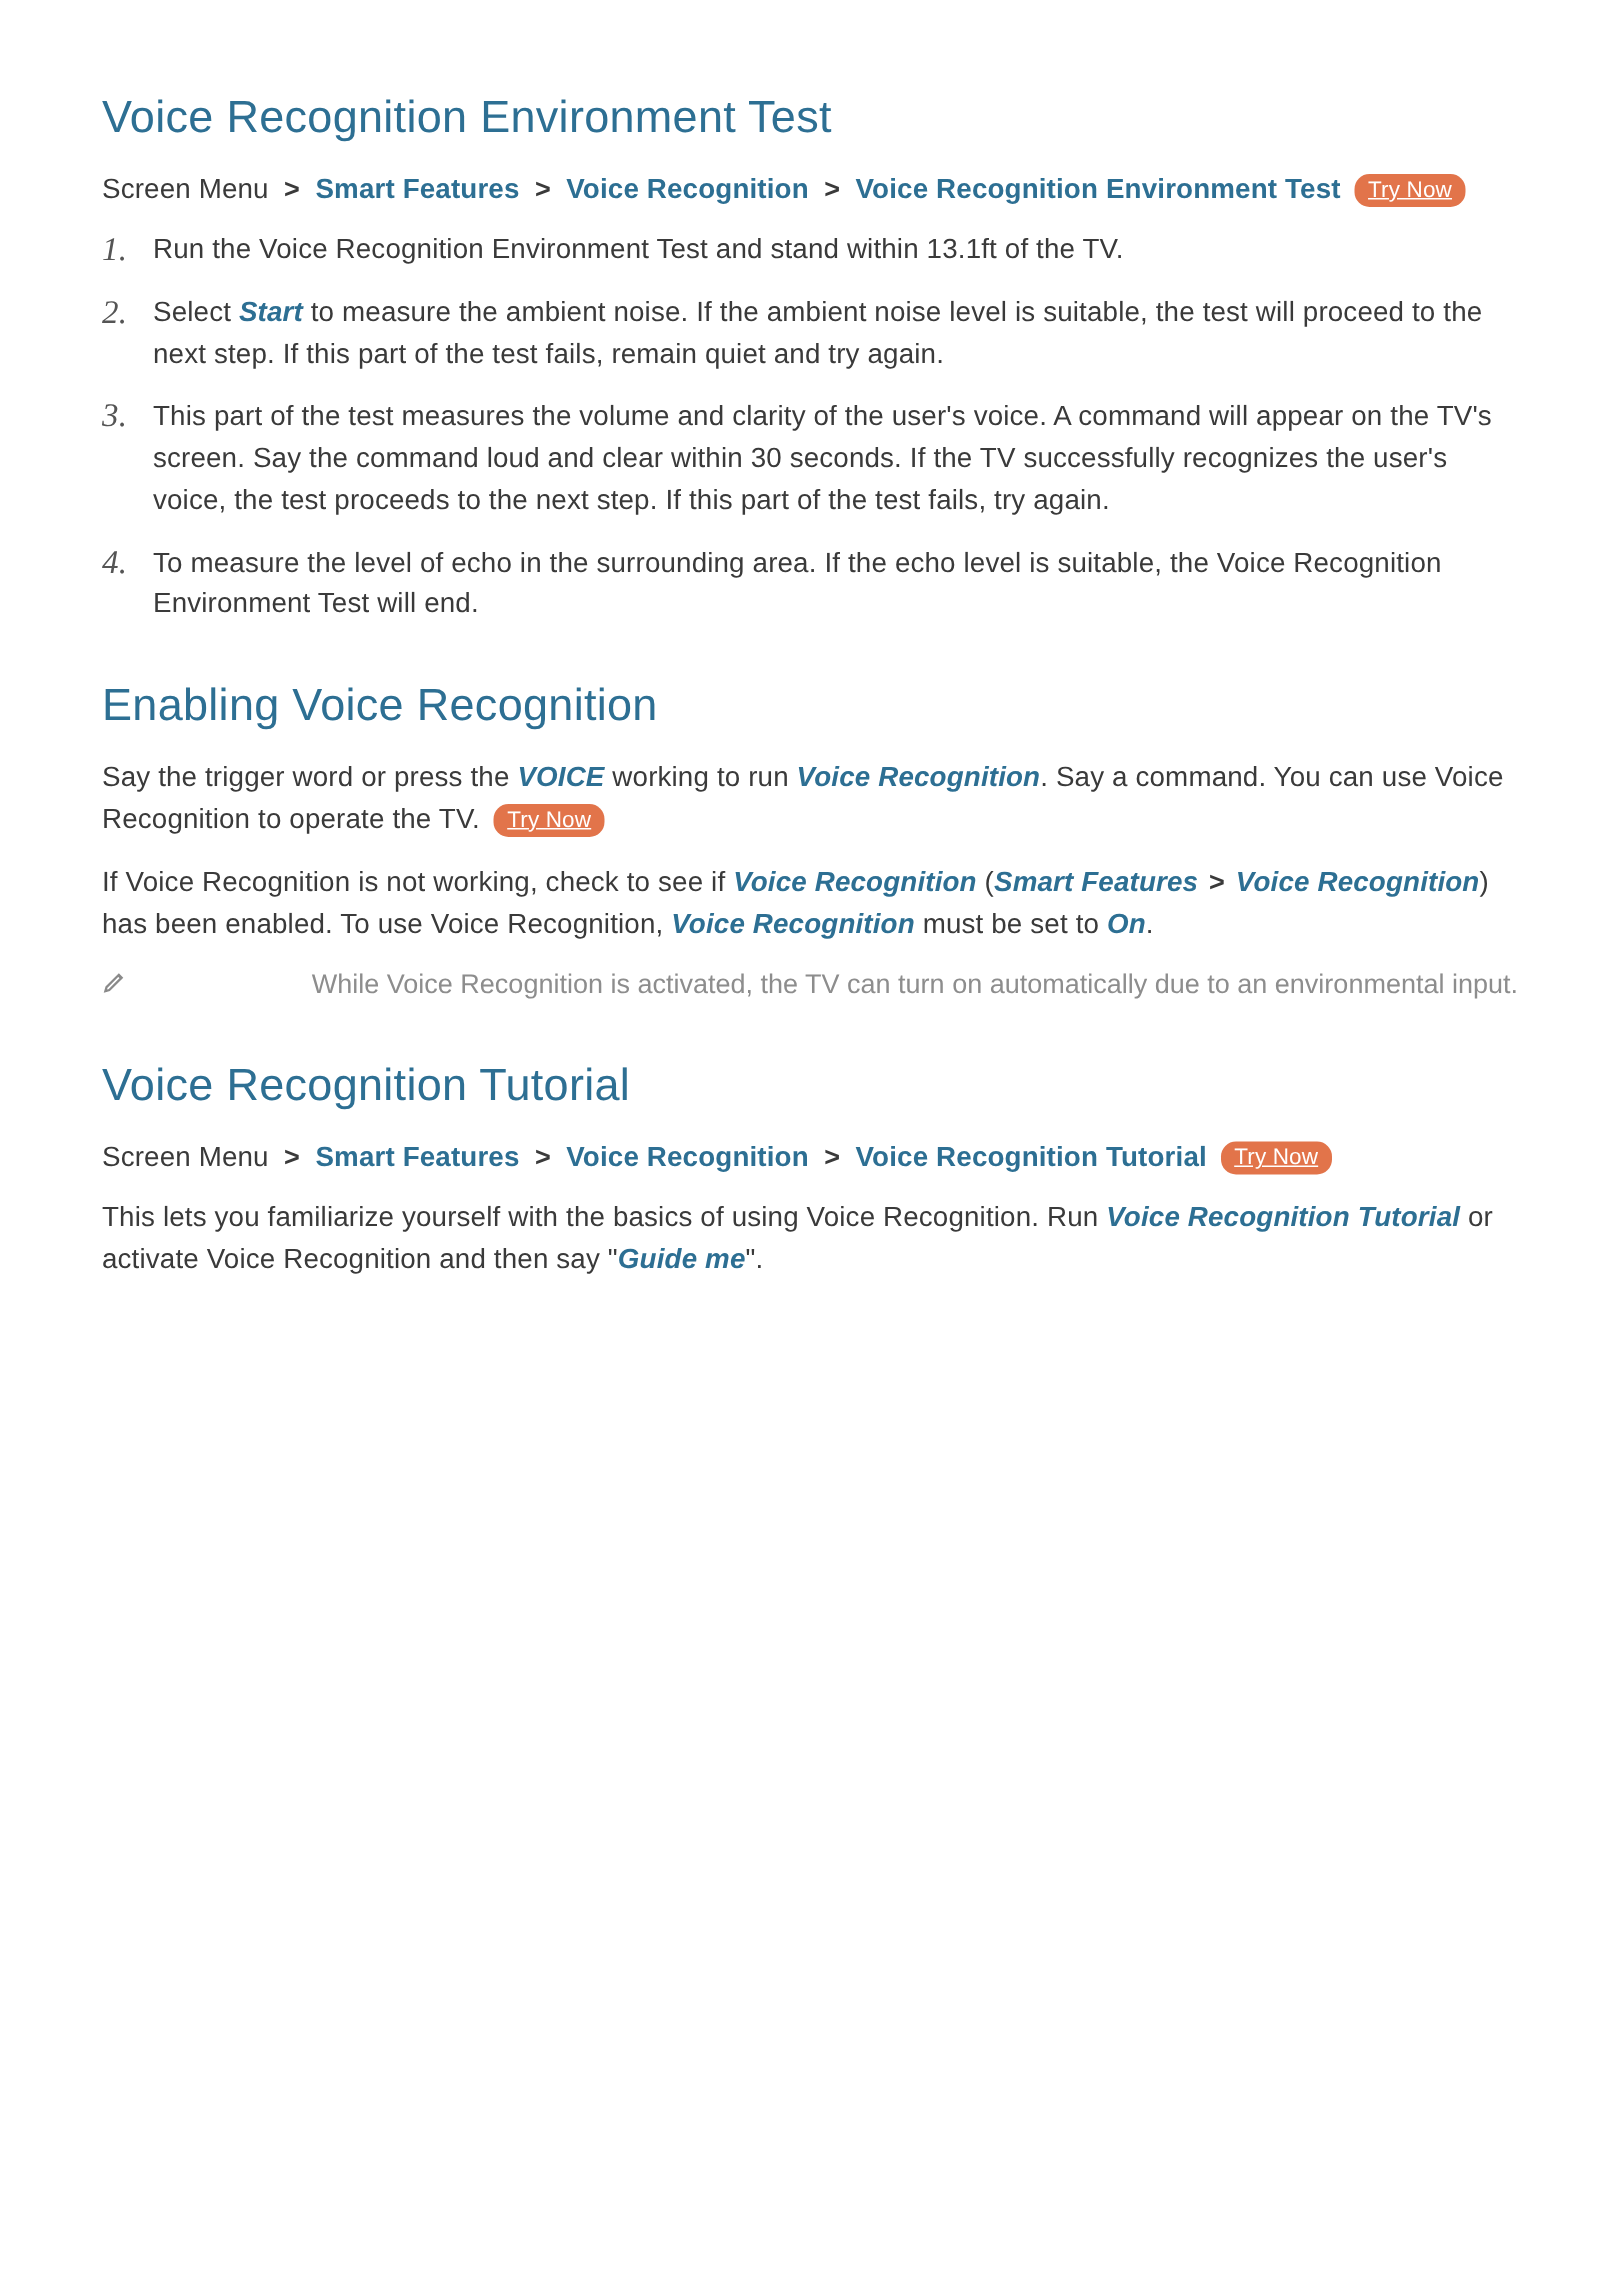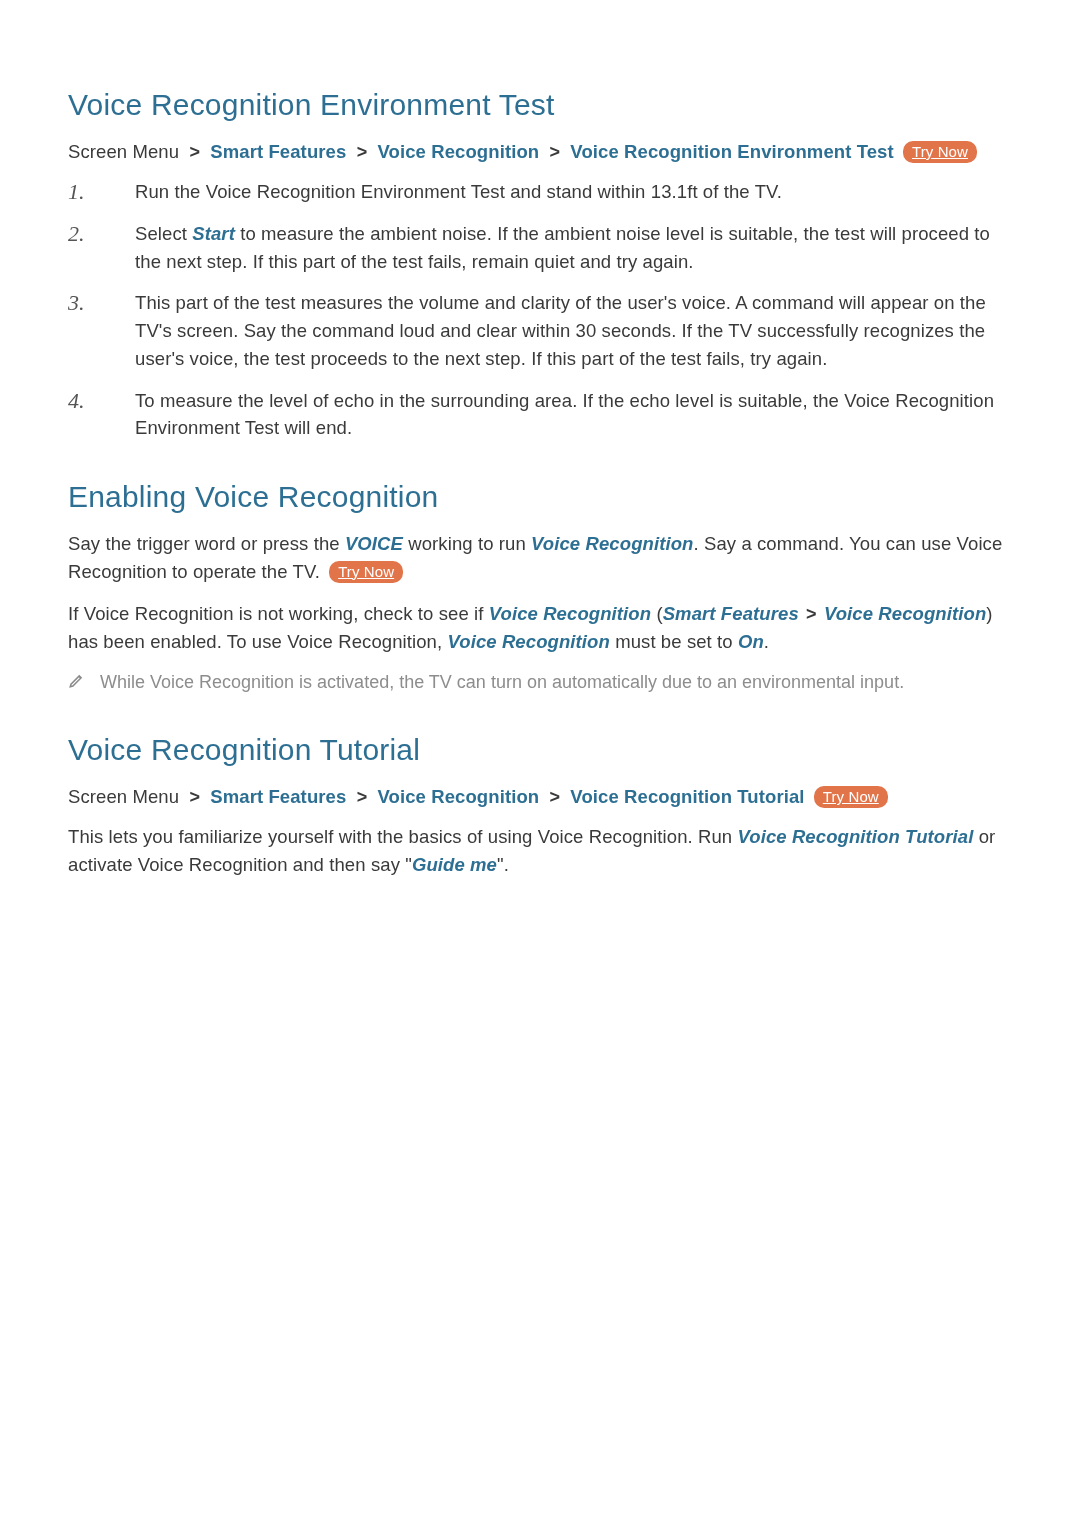--- a/index.html
+++ b/index.html
@@ -4,21 +4,21 @@
 <style>
   html, body {
     margin: 0;
     padding: 0;
     width: 1080px;
     background: #fff;
     font-family: Arial, Helvetica, sans-serif;
     color: #3b3b3b;
   }
   .page {
-    padding: 88px 68px 0 68px;
+    padding: 62px 68px 0 68px;
   }
   .section {
     margin-bottom: 38px;
   }
   h2.section-title {
     margin: 0 0 16px 0;
     font-weight: 400;
     font-size: 30px;
     color: #2d6f93;
     letter-spacing: 0.2px;
@@ -71,21 +71,20 @@
   .list-num {
     flex: 0 0 34px;
     font-style: italic;
     font-family: Georgia, 'Times New Roman', serif;
     font-size: 22px;
     color: #555;
     line-height: 1.25;
   }
   .list-body {
     flex: 1;
-    margin-left: 33px;
   }
   .note-row {
     display: flex;
     align-items: flex-start;
     margin-top: 10px;
   }
   .note-icon {
     flex: 0 0 32px;
     text-align: left;
     padding-top: 2px;
@@ -95,20 +94,21 @@
     height: 18px;
     stroke: #8a8a8a;
     fill: none;
     stroke-width: 2;
   }
   .note-text {
     flex: 1;
     color: #8d8d8d;
     font-size: 18px;
     line-height: 1.45;
+    text-align: right;
   }
   .accent-b { color:#2d6f93; font-weight:700;font-style:italic; }
 </style>
 </head>
 <body>
 
 <div class="page">
 
   <div class="section">
     <h2 class="section-title">Voice Recognition Environment Test</h2>

